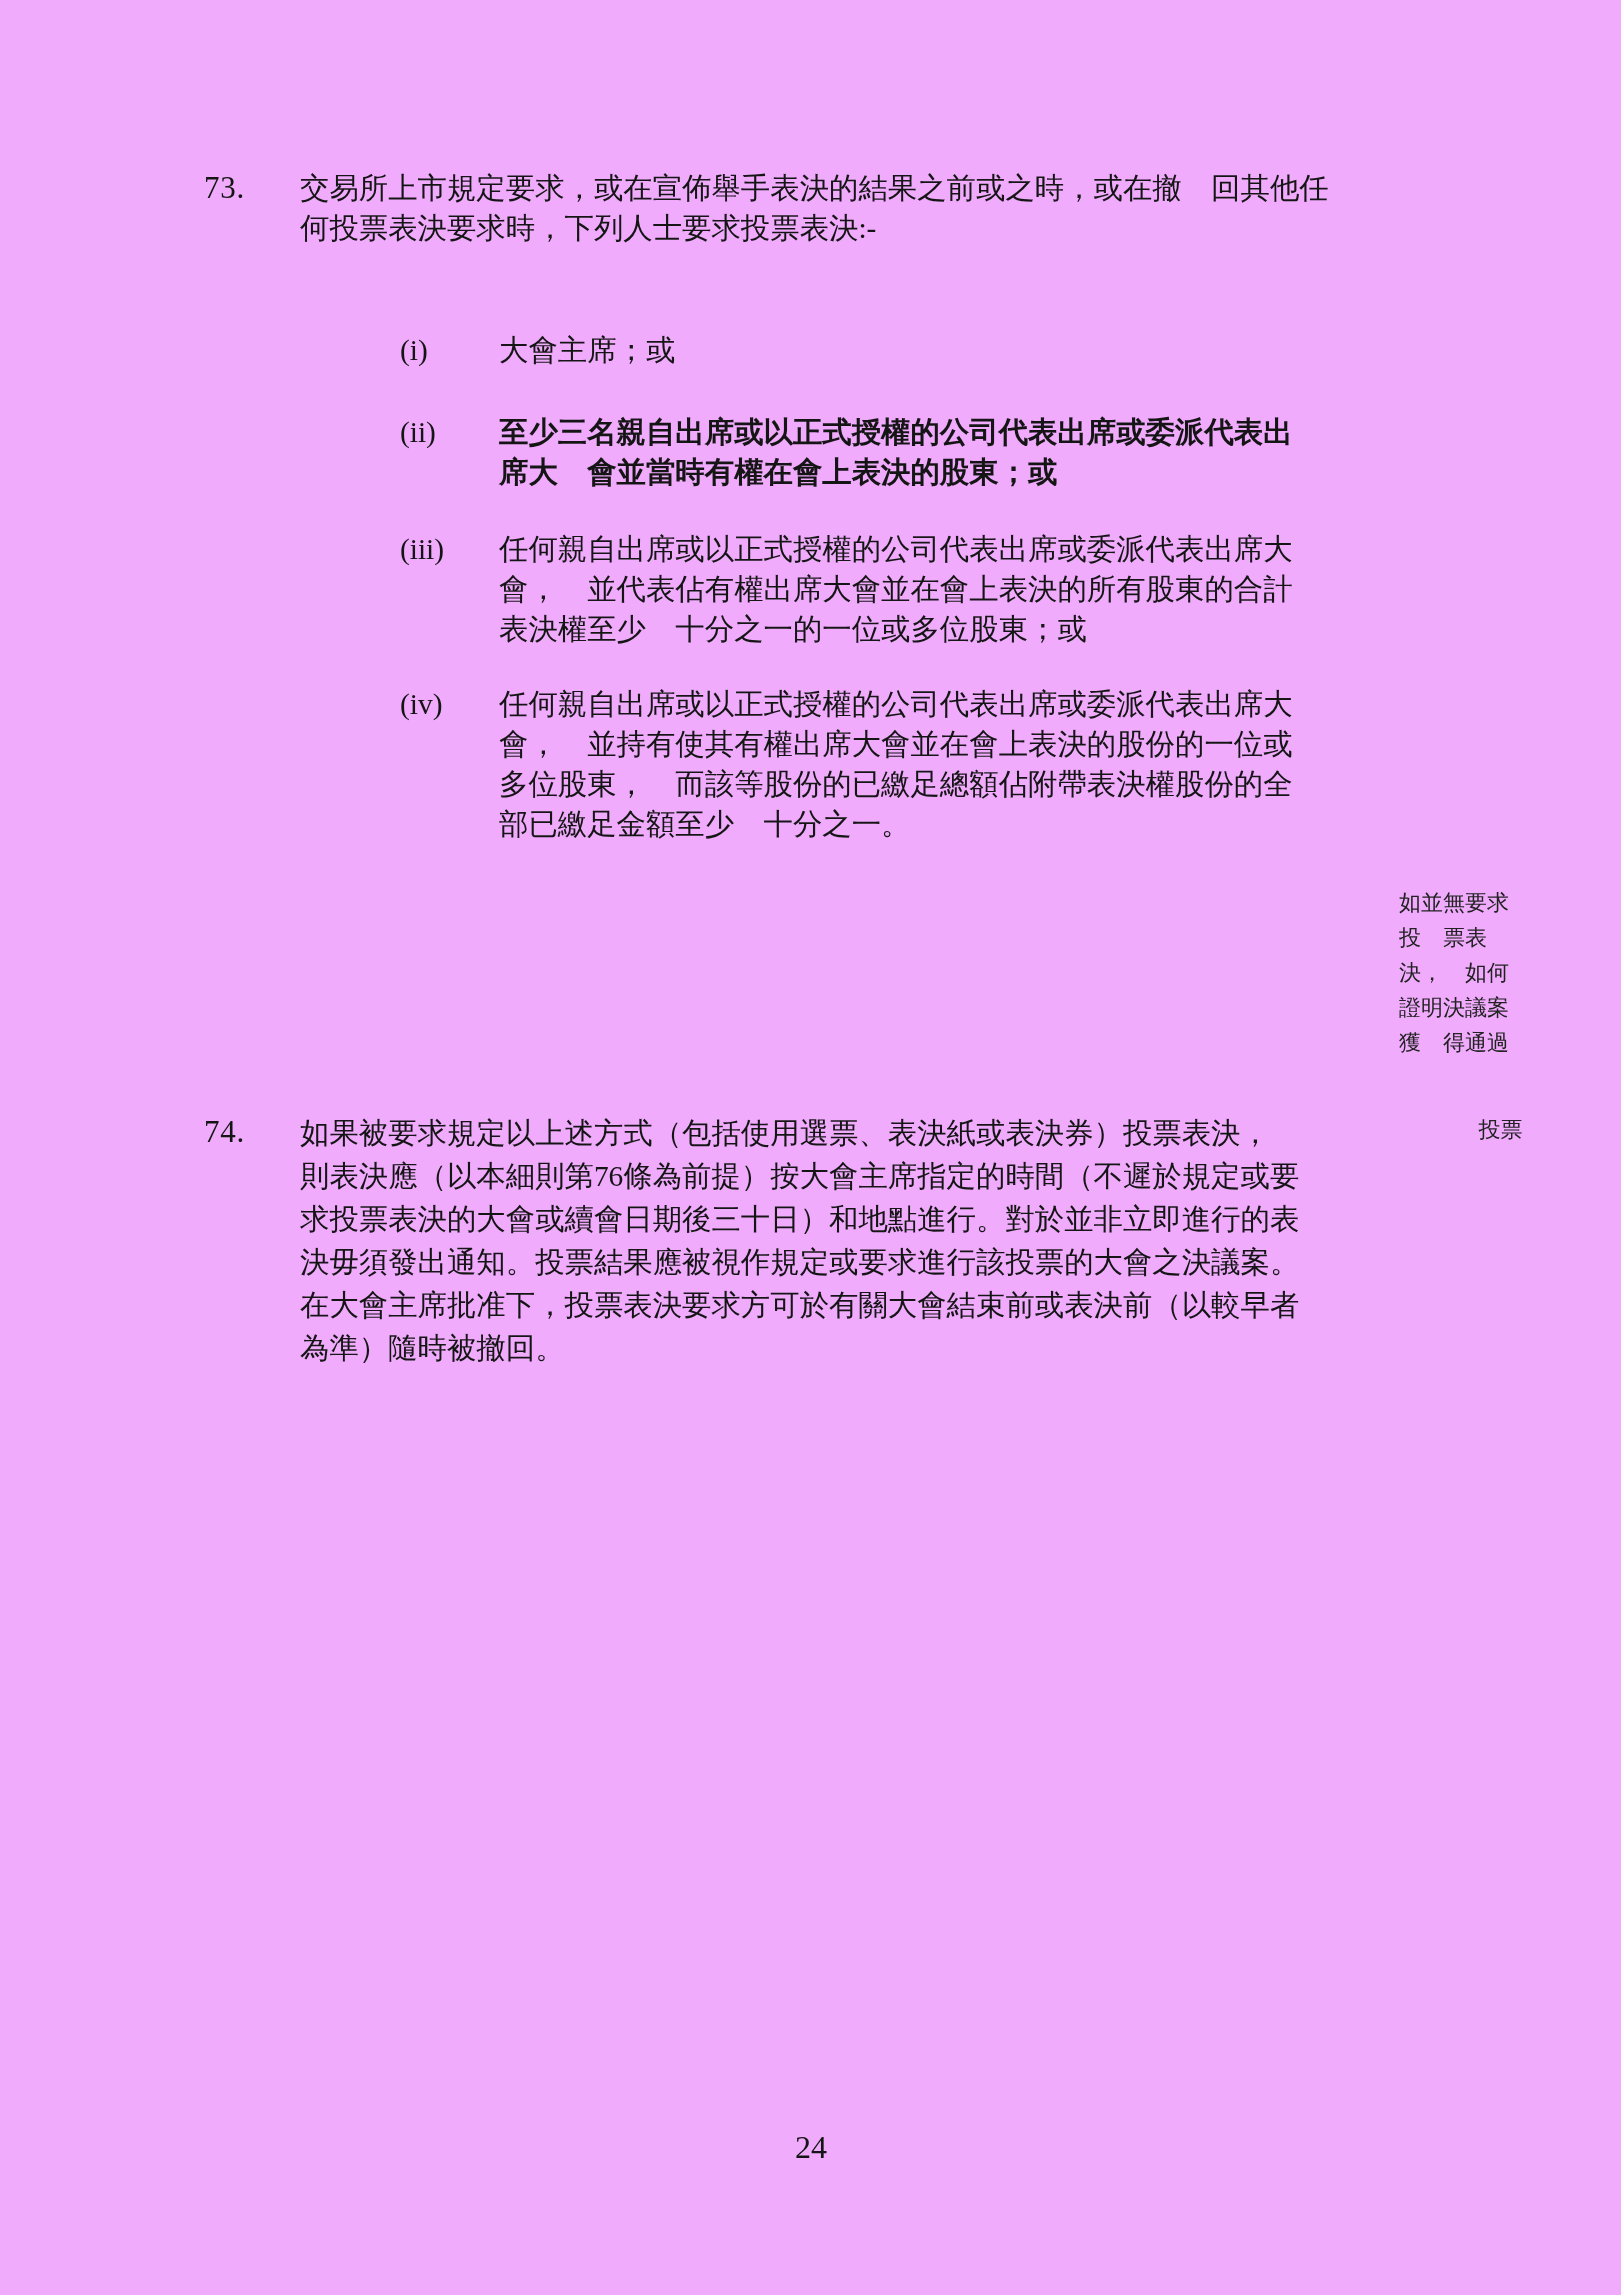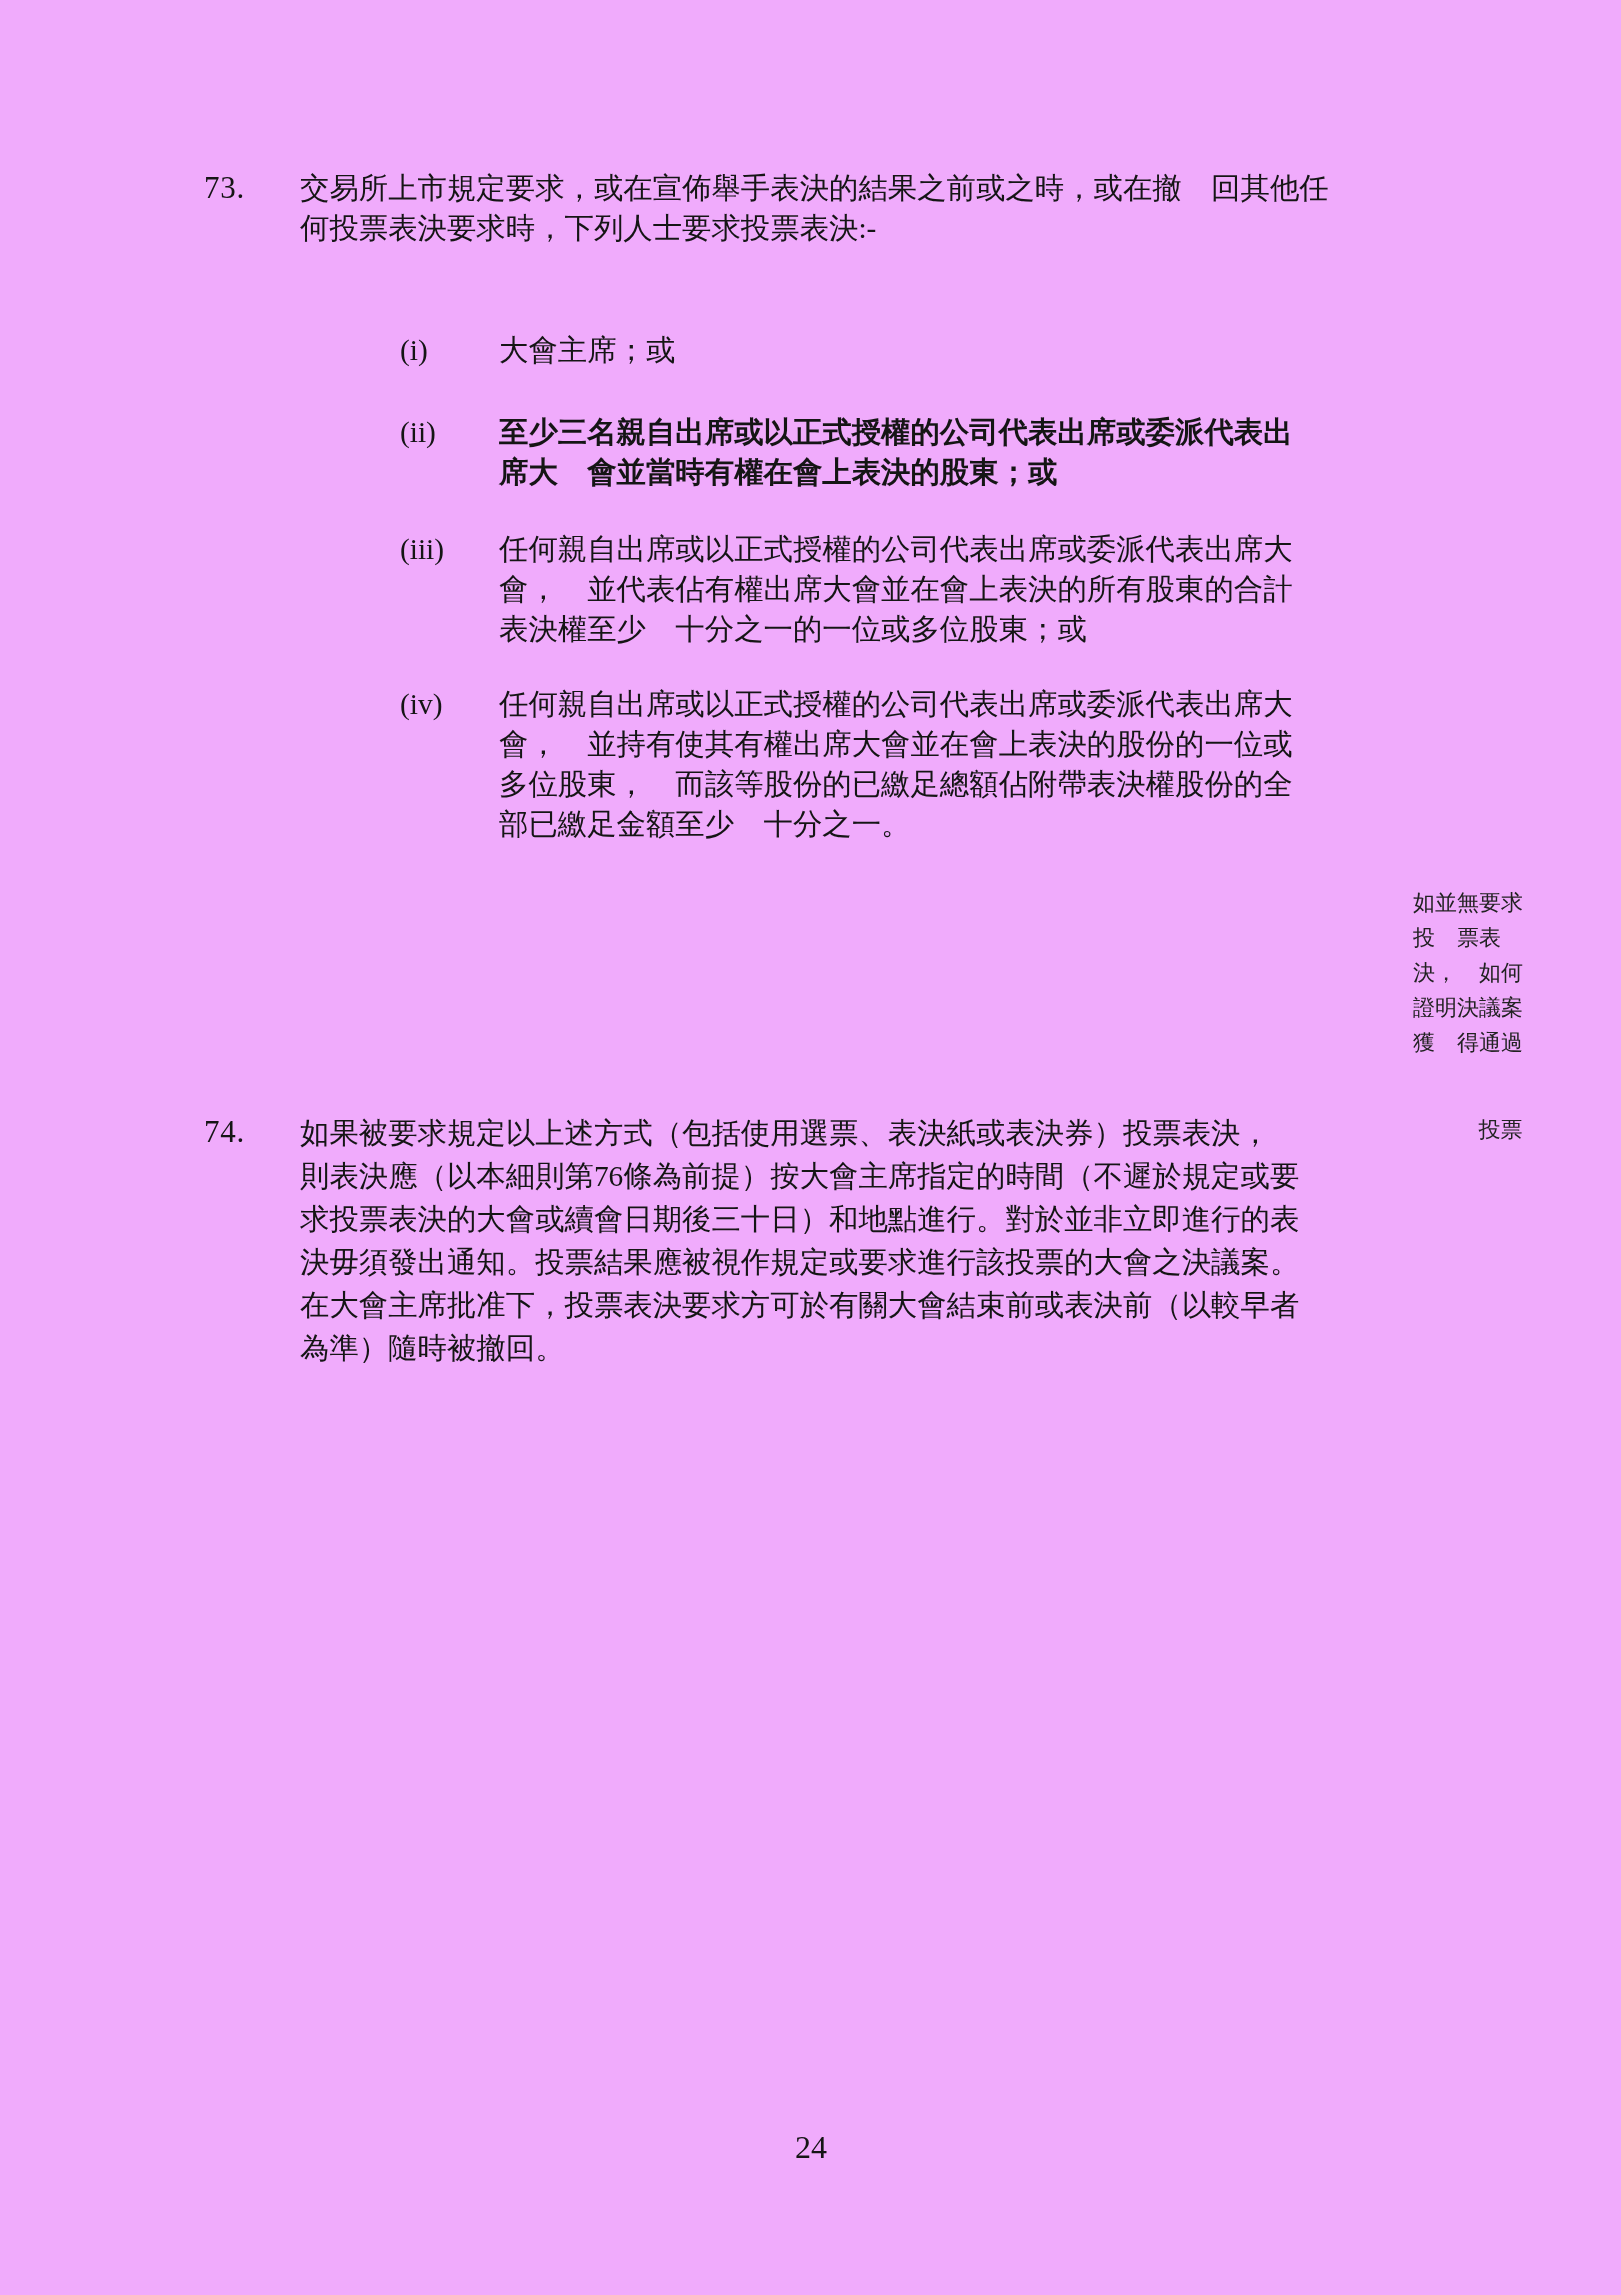--- a/index.html
+++ b/index.html
@@ -74,21 +74,21 @@
 
   <div class="abs subitem-label" style="left:400px; top:684px;">(iv)</div>
   <div class="abs body-text" style="left:499px; top:684px; width:848px;">
     <div class="line">任何親自出席或以正式授權的公司代表出席或委派代表出席大</div>
     <div class="line">會，　並持有使其有權出席大會並在會上表決的股份的一位或</div>
     <div class="line">多位股東，　而該等股份的已繳足總額佔附帶表決權股份的全</div>
     <div class="line">部已繳足金額至少　十分之一。</div>
   </div>
 
 
-  <div class="abs margin-note" style="left:1399px; top:885px; width:203px;margin-left:14px;">
+  <div class="abs margin-note" style="left:1399px; top:885px; width:203px;">
     <div class="line">如並無要求</div>
     <div class="line">投　票表</div>
     <div class="line">決，　如何</div>
     <div class="line">證明決議案</div>
     <div class="line">獲　得通過</div>
   </div>
 
   <div class="abs clause-num" style="left:204px; top:1112px;">74.</div>
 
   <div class="abs body-text c74" style="left:300px; top:1112px; width:1052px;">

